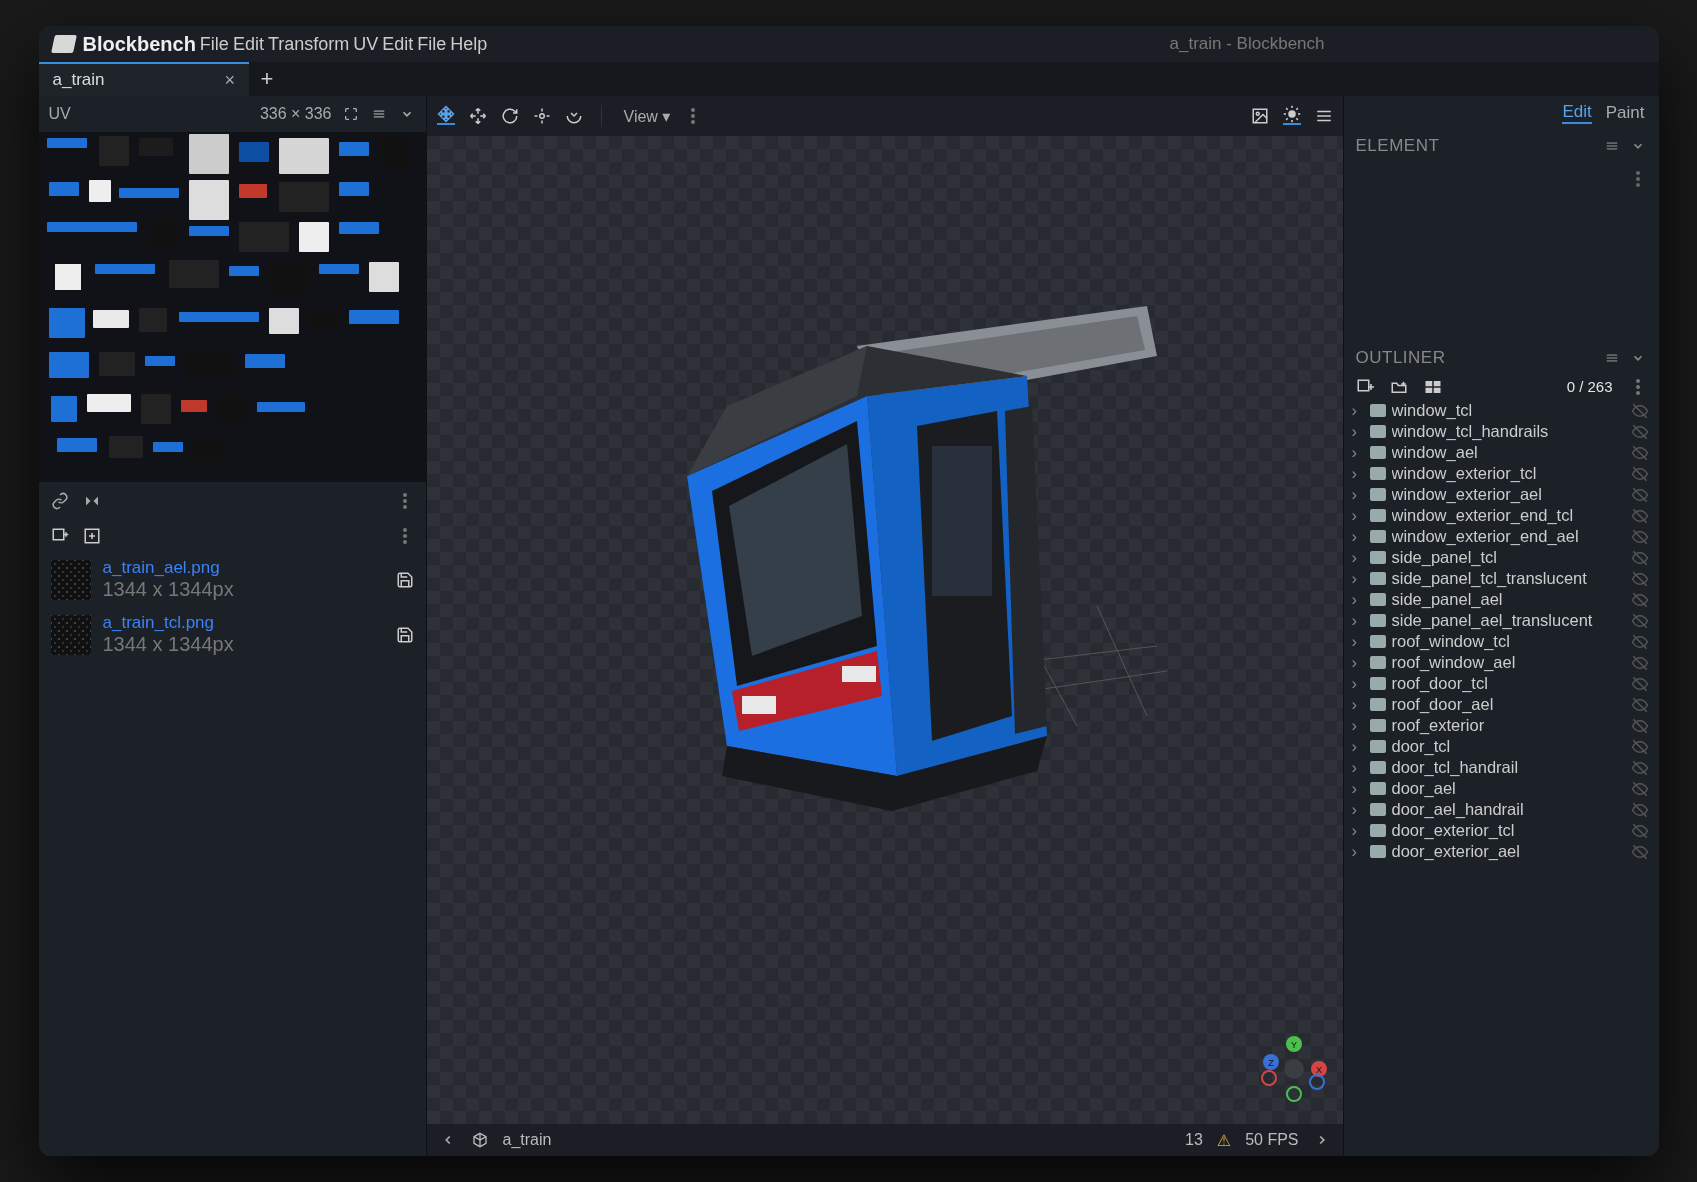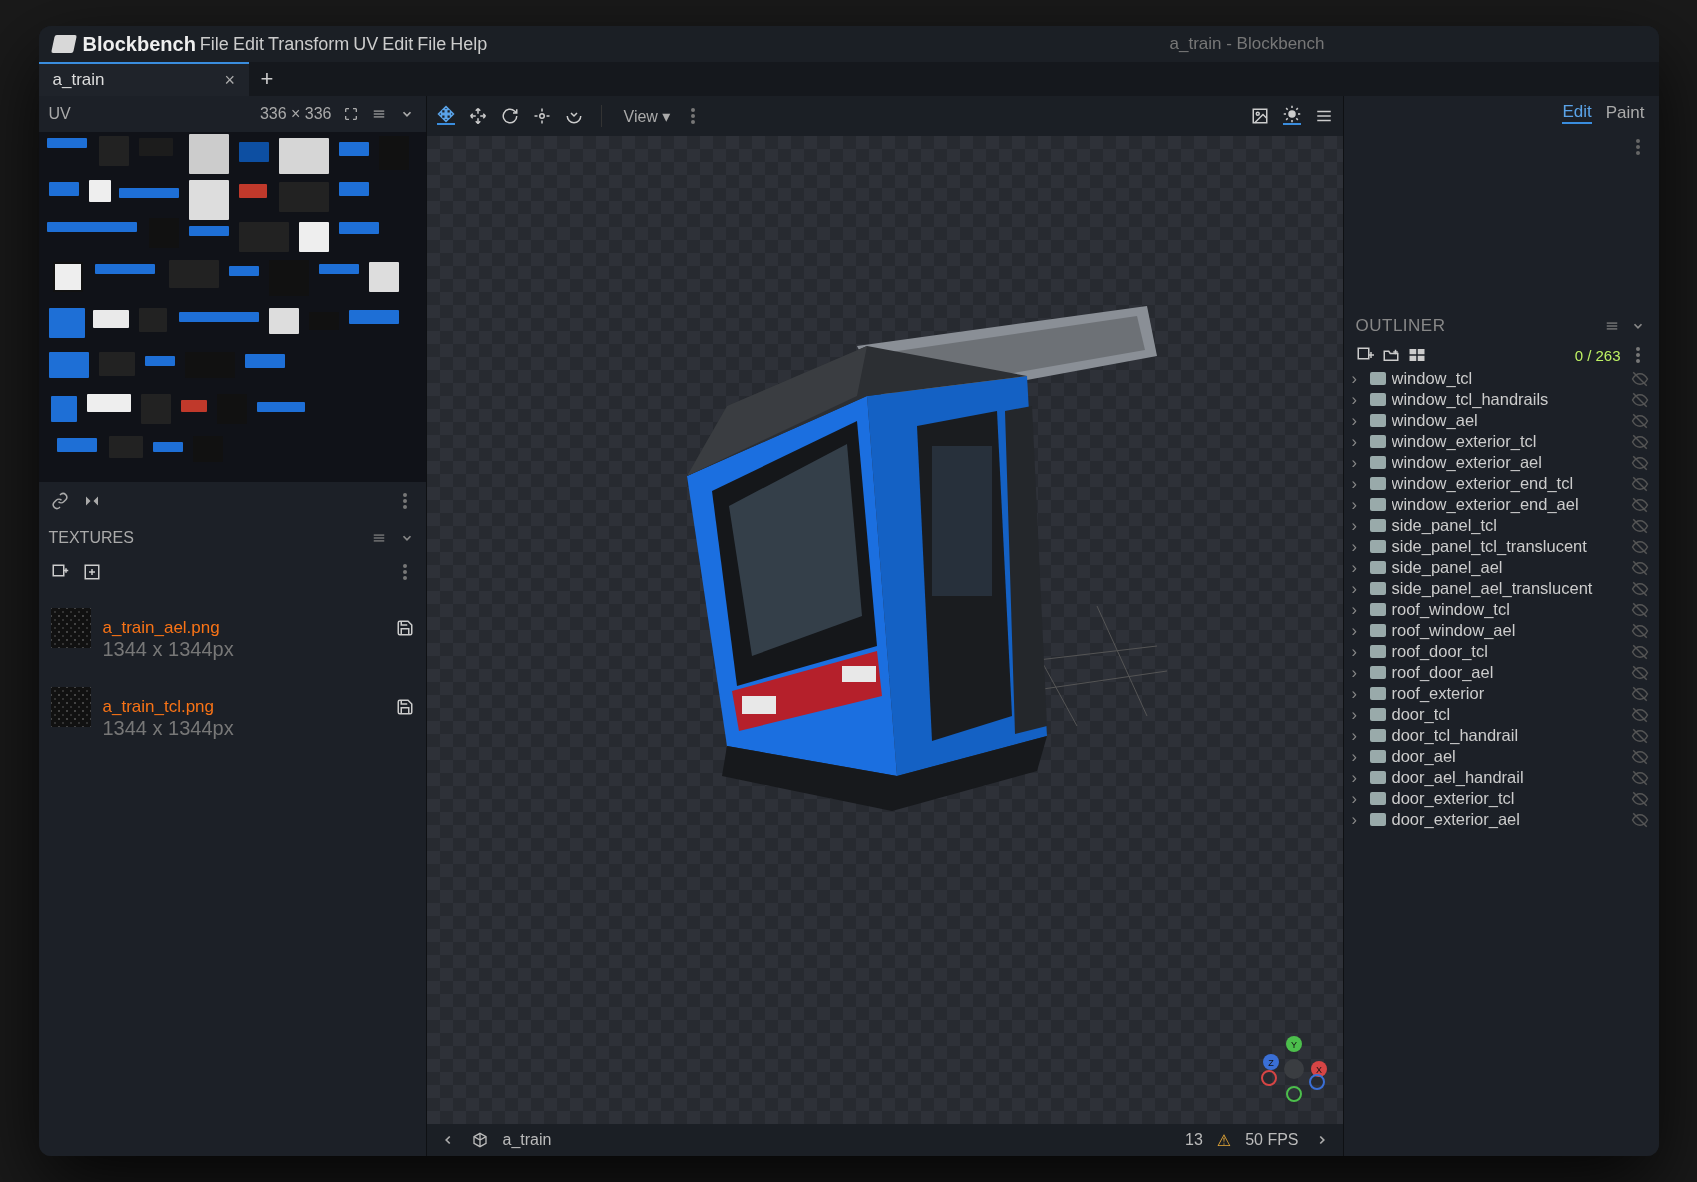--- a/index.html
+++ b/index.html
@@ -66,21 +66,21 @@
   .panel-hdr .spacer{flex:1;}
   .panel-hdr .ico{margin-left:10px;color:#888;}
   .uvbar{display:flex;align-items:center;height:36px;padding:0 10px;font-size:16px;color:#aaa;gap:10px;}
   .uvbar .spacer{flex:1;}
   .uvview{height:350px;background:#101218;position:relative;overflow:hidden;}
   .chip{position:absolute;border-radius:1px;}
   .toolrow{height:38px;display:flex;align-items:center;gap:14px;padding:0 12px;color:#999;}
   .toolrow .endico{margin-left:auto;}
   .txrow{display:flex;align-items:center;gap:12px;padding:6px 12px;}
   .txthumb{width:40px;height:40px;background:#111;background-image:radial-gradient(#333 1px,transparent 1px),radial-gradient(#444 1px,transparent 1px);background-size:8px 8px;background-position:0 0,4px 4px;}
-  .txname{color:#f97316;font-size:17px;margin-top:24px;}
+  .txname{color:#3b82f6;font-size:17px;}
   .txdim{color:#777;font-size:20px;}
   .txsave{margin-left:auto;color:#bbb;}
   
   .center-top{height:40px;background:#1b1f25;display:flex;align-items:center;padding:0 10px;gap:14px;color:#bbb;}
   .center-top .sep{width:1px;height:22px;background:#333;margin:0 4px;}
   .center-top .local{color:#aaa;margin-left:4px;}
   .center-top .spacer{flex:1;}
   .vpwrap{flex:1;position:relative;background-color:#272a30;
     background-image:
       linear-gradient(45deg,#2e3138 25%,transparent 25%),
@@ -91,21 +91,21 @@
     background-position:0 0,0 13px,13px -13px,-13px 0;
   }
   .train{position:absolute;left:130px;top:80px;width:640px;height:640px;}
   
   .right-tabs{height:34px;display:flex;justify-content:flex-end;gap:14px;align-items:center;padding-right:14px;font-size:17px;}
   .right-tabs .active{color:#5aa3e8;border-bottom:2px solid #3a8dde;}
   .right-tabs .t{color:#aaa;}
   .section-hdr{display:flex;align-items:center;padding:6px 12px;color:#888;font-size:17px;letter-spacing:0.5px;gap:8px;}
   .section-hdr .spacer{flex:1;}
   .elem-body{height:180px;}
-  .outline-toolbar{display:flex;align-items:center;gap:8px;padding:4px 12px;color:#bef264;font-size:15px;}
+  .outline-toolbar{display:flex;gap:16px;padding:4px 12px;color:#e5e5e5;font-size:15px;}
   .outline-toolbar .spacer{flex:1;}
   .outlist{flex:1;overflow:hidden;}
   .orow{display:flex;align-items:center;gap:6px;padding:1px 10px 1px 8px;font-size:16.5px;color:#ccc;}
   .orow .chev{color:#888;width:12px;}
   .orow .fold{width:16px;height:13px;background:#9aa;border-radius:2px;}
   .orow .name{flex:1;white-space:nowrap;overflow:hidden;text-overflow:ellipsis;}
   .orow .eye{color:#555;}
   
   .status{height:32px;background:#1b1f25;display:flex;align-items:center;gap:14px;padding:0 12px;font-size:16px;color:#bbb;}
   .status .spacer{flex:1;}
@@ -235,36 +235,20 @@
           </span>
         <span class="endico icn">
             <svg width="6" height="18" viewBox="0 0 6 18" fill="#777">
               <circle cx="3" cy="3" r="2"></circle>
               <circle cx="3" cy="9" r="2"></circle>
               <circle cx="3" cy="15" r="2"></circle>
             </svg>
           </span>
       </div>
 
-      <div class="panel-hdr">
-        <span>TEXTURES</span>
-        <span class="spacer"></span>
-        <span class="ico icn">
-            <svg width="14" height="14" viewBox="0 0 24 24" fill="#888">
-              <rect x="3" y="6" width="18" height="2"></rect>
-              <rect x="3" y="11" width="18" height="2"></rect>
-              <rect x="3" y="16" width="18" height="2"></rect>
-            </svg>
-          </span>
-        <span class="ico icn">
-            <svg width="14" height="14" viewBox="0 0 24 24" fill="none" stroke="#888" stroke-width="3">
-              <path d="M6 9l6 6 6-6"></path>
-            </svg>
-          </span>
-      </div>
       <div class="toolrow" style="height:32px;">
         <span class="icn">
             <svg width="18" height="18" viewBox="0 0 24 24" fill="none" stroke="#ccc" stroke-width="2">
               <rect x="3" y="3" width="14" height="14"></rect>
               <path d="M17 10h6M20 7v6"></path>
             </svg>
           </span>
         <span class="icn">
             <svg width="18" height="18" viewBox="0 0 24 24" fill="none" stroke="#ccc" stroke-width="2">
               <rect x="3" y="3" width="18" height="18"></rect>
@@ -444,20 +428,36 @@
           </span>
       </div>
     </div>
 
     <div class="right">
       <div class="right-tabs">
         <span class="active">Edit</span>
         <span class="t">Paint</span>
       </div>
 
+      <div class="section-hdr">
+        <span>ELEMENT</span>
+        <span class="spacer"></span>
+        <span class="icn">
+            <svg width="14" height="14" viewBox="0 0 24 24" fill="#888">
+              <rect x="3" y="6" width="18" height="2"></rect>
+              <rect x="3" y="11" width="18" height="2"></rect>
+              <rect x="3" y="16" width="18" height="2"></rect>
+            </svg>
+          </span>
+        <span class="icn">
+            <svg width="14" height="14" viewBox="0 0 24 24" fill="none" stroke="#888" stroke-width="3">
+              <path d="M6 9l6 6 6-6"></path>
+            </svg>
+          </span>
+      </div>
       <div class="elem-body">
         <div style="display:flex;justify-content:flex-end;padding:8px 12px;">
           <span class="icn">
               <svg width="6" height="18" viewBox="0 0 6 18" fill="#666">
                 <circle cx="3" cy="3" r="2"></circle>
                 <circle cx="3" cy="9" r="2"></circle>
                 <circle cx="3" cy="15" r="2"></circle>
               </svg>
             </span>
         </div>

